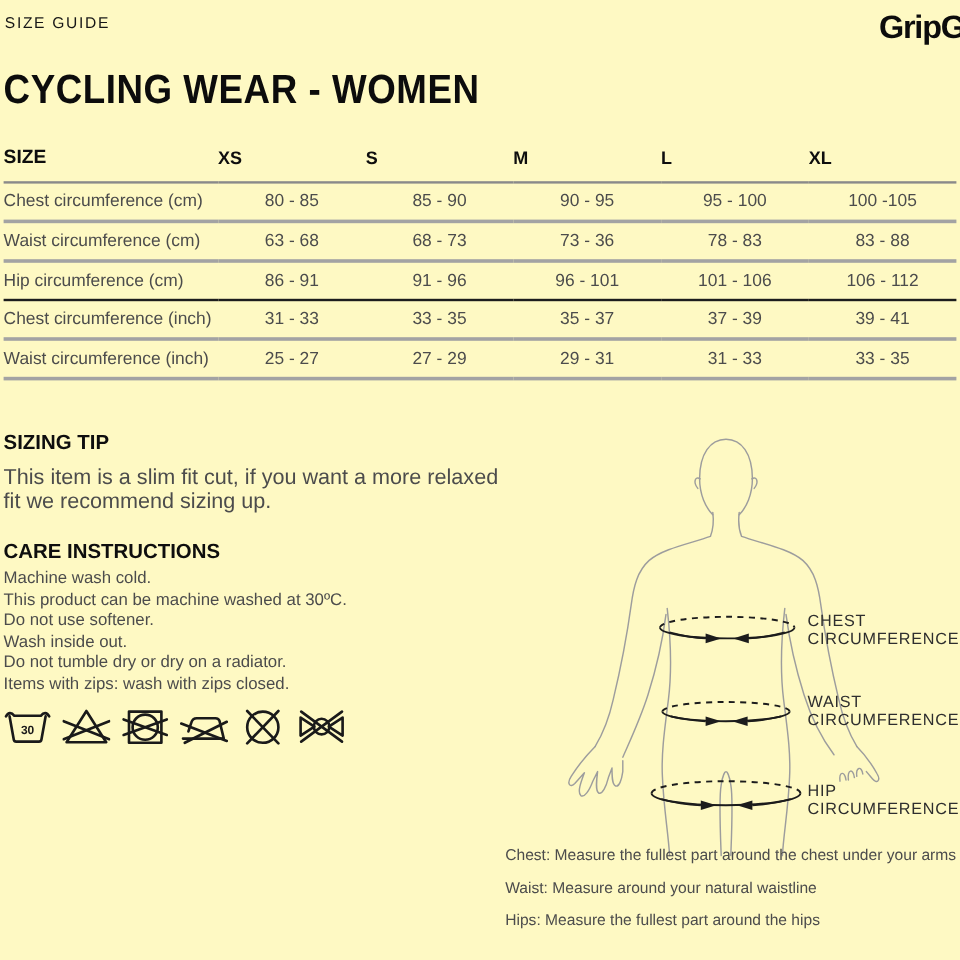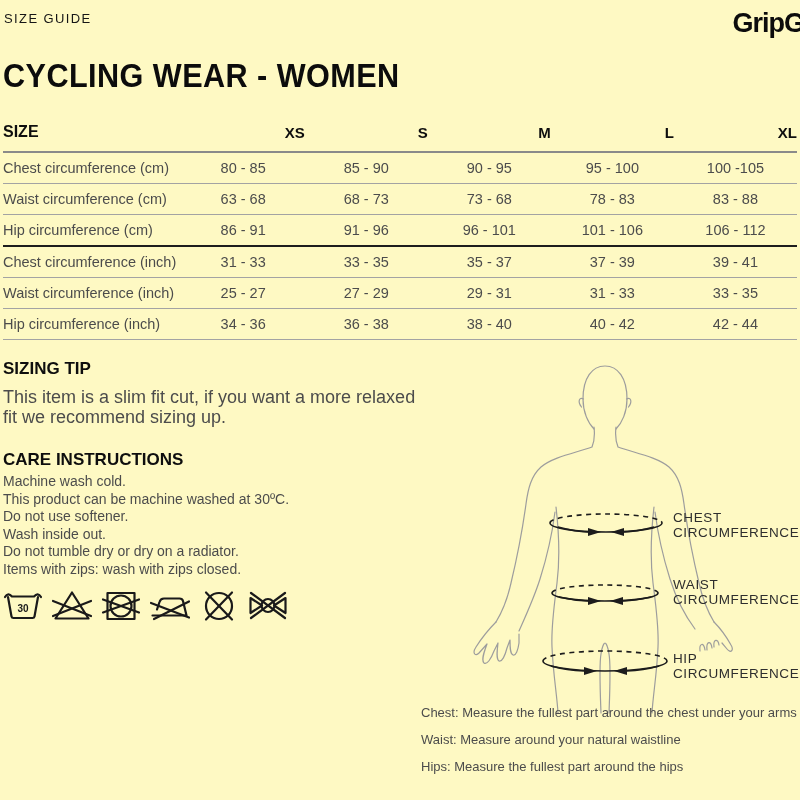--- a/index.html
+++ b/index.html
@@ -15,27 +15,27 @@
     transform:scaleX(0.9);transform-origin:left center;white-space:nowrap;color:#0c0c0c;
   }
   
   table.size-table{
     position:absolute;left:3px;top:119px;width:794px;
     border-collapse:collapse;table-layout:fixed;
   }
   table.size-table col.c0{width:22.5%;}
   table.size-table col.cn{width:15.5%;}
   table.size-table th{
-    font-size:15px;font-weight:700;color:#0e0e0e;text-align:right;
+    font-size:15px;font-weight:700;color:#0e0e0e;text-align:left;
     padding:4px 0 10px 0;border-bottom:2px solid #8a8a8a;
   }
   table.size-table th.rowhead{text-align:left;font-size:16px;margin-left:32px;}
   table.size-table td{
     font-size:14.5px;color:#4c4c4c;text-align:center;padding:7px 0;
-    border-bottom:1px solid #a3a3a3;
+    border-bottom:3px solid #a3a3a3;
   }
   table.size-table td.rowlabel{text-align:left;}
   table.size-table tr.unit-divider td{border-bottom:2.5px solid #1d1d1d;}
   
   .section-heading{position:absolute;left:3px;font-size:17px;font-weight:800;color:#0e0e0e;}
   .sizing-tip-heading{top:359px;}
   .sizing-tip-text{
     position:absolute;left:3px;top:387px;width:420px;
     font-size:18px;line-height:20px;color:#4c4c4c;
   }
@@ -85,21 +85,21 @@
         <td>80 - 85</td>
         <td>85 - 90</td>
         <td>90 - 95</td>
         <td>95 - 100</td>
         <td>100 -105</td>
       </tr>
       <tr>
         <td class="rowlabel">Waist circumference (cm)</td>
         <td>63 - 68</td>
         <td>68 - 73</td>
-        <td>73 - 68</td>
+        <td>73 - 36</td>
         <td>78 - 83</td>
         <td>83 - 88</td>
       </tr>
       <tr class="unit-divider">
         <td class="rowlabel">Hip circumference (cm)</td>
         <td>86 - 91</td>
         <td>91 - 96</td>
         <td>96 - 101</td>
         <td>101 - 106</td>
         <td>106 - 112</td>
@@ -112,28 +112,20 @@
         <td>37 - 39</td>
         <td>39 - 41</td>
       </tr>
       <tr>
         <td class="rowlabel">Waist circumference (inch)</td>
         <td>25 - 27</td>
         <td>27 - 29</td>
         <td>29 - 31</td>
         <td>31 - 33</td>
         <td>33 - 35</td>
-      </tr>
-      <tr>
-        <td class="rowlabel">Hip circumference (inch)</td>
-        <td>34 - 36</td>
-        <td>36 - 38</td>
-        <td>38 - 40</td>
-        <td>40 - 42</td>
-        <td>42 - 44</td>
       </tr>
     </tbody>
   </table>
 
   <div class="section-heading sizing-tip-heading">SIZING TIP</div>
   <div class="sizing-tip-text">This item is a slim fit cut, if you want a more relaxed fit we recommend sizing up.</div>
 
   <div class="section-heading care-heading">CARE INSTRUCTIONS</div>
   <div class="care-lines">
     <div class="care-line">Machine wash cold.</div>

